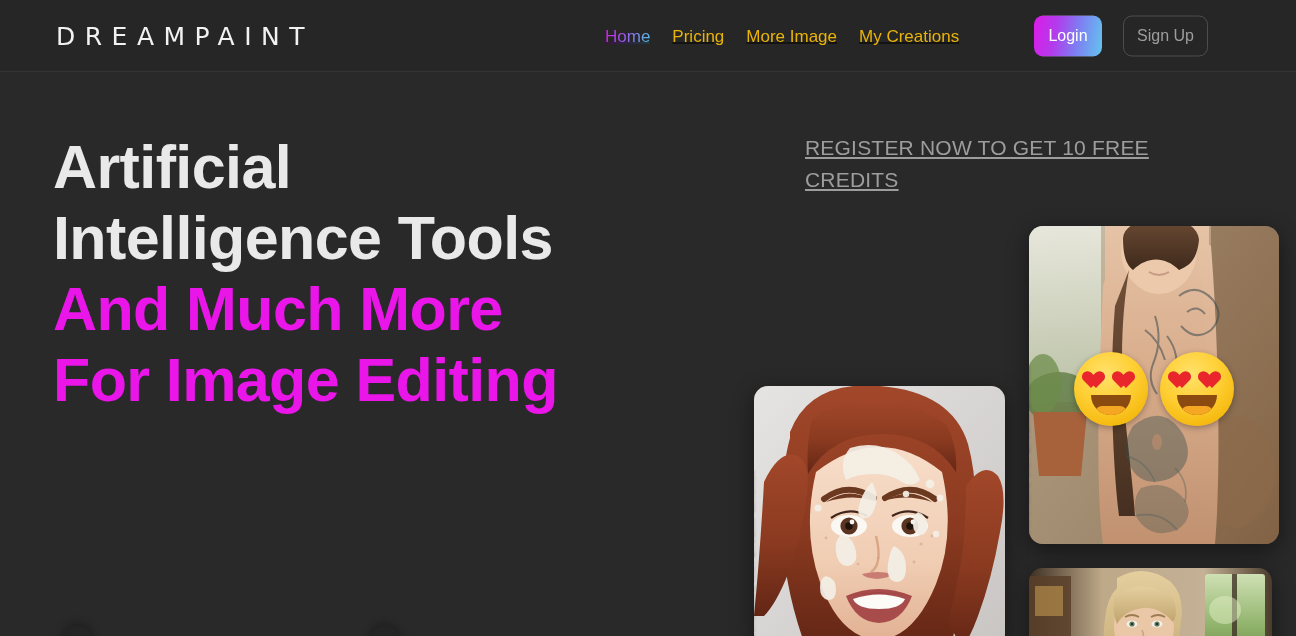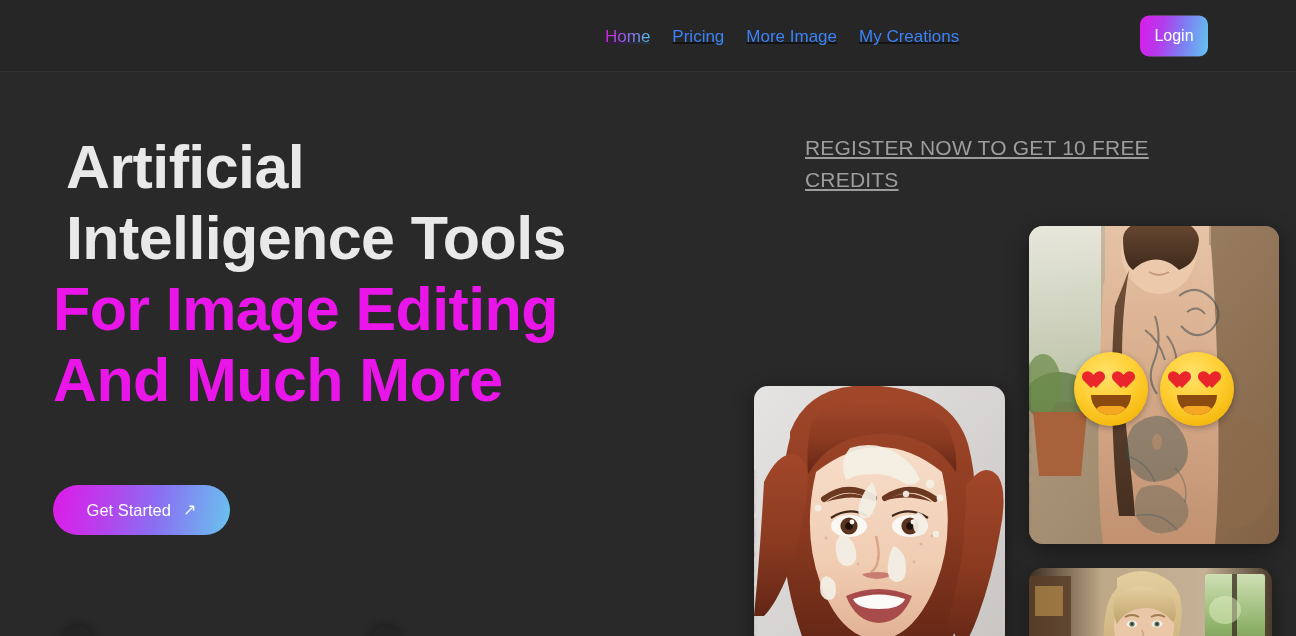--- a/index.html
+++ b/index.html
@@ -31,21 +31,21 @@
     font-family:"DejaVu Sans", sans-serif;
     white-space:nowrap;
     cursor:pointer;
     -webkit-font-smoothing:antialiased;
   }
   .nav {
     position:absolute; left:605px; top:50%; transform:translateY(-50%);
     display:flex; align-items:flex-end; gap:22px;text-decoration:underline;
   }
   .nav-link {
-    font-size:17px; color:#3b82f6; text-decoration:none;
+    font-size:17px; color:#eab308; text-decoration:none;
     white-space:nowrap; cursor:pointer; line-height:1;
   }
   .nav-link.active {
     background-image:linear-gradient(100deg,#d41ae4 0%,#9a5bf0 45%,#4fc3e8 100%);
     -webkit-background-clip:text; background-clip:text;
     color:transparent; -webkit-text-fill-color:transparent;
   }
   .auth {
     position:absolute; right:88px; top:50%; transform:translateY(-50%);
     display:flex; align-items:center; gap:21px;
@@ -66,21 +66,21 @@
     border:1px solid #4d4d4d;
     background:transparent;
     color:#9d9d9d; font-size:16px;
     font-family:"Liberation Sans", sans-serif;
     cursor:pointer; white-space:nowrap;
   }
 
   
   .hero-left { position:absolute; left:53px; top:132px; width:640px; z-index:10; }
   .headline { font-size:61px; font-weight:700; line-height:71px; letter-spacing:-0.6px; }
-  .headline .l-white { color:#e9e9e9; display:block;margin-left:13px; }
+  .headline .l-white { color:#e9e9e9; display:block; }
   .headline .l-pink  { color:#e915e9; display:block; }
 
   .btn-get-started {
     position:absolute; left:53px; top:485px;
     display:flex; align-items:center; justify-content:center; gap:12px;
     width:177px; height:50px;
     border-radius:25px; border:none;
     background-image:linear-gradient(100deg,#df1ae8 0%,#b642ec 30%,#8a6ef2 58%,#69c4ee 100%);
     color:#ffffff; font-size:16.5px;
     font-family:"Liberation Sans", sans-serif;
@@ -159,46 +159,44 @@
     background:#f5a623; border-radius:14px 14px 4px 4px;
   }
 </style>
 </head>
 <body>
 
 <div class="page">
 
   <div class="header">
 
+    <div class="logo">DREAMPAINT</div>
 
     <div class="nav">
       <a class="nav-link active" href="#">Home</a>
       <a class="nav-link" href="#">Pricing</a>
       <a class="nav-link" href="#">More Image</a>
       <a class="nav-link" href="#">My Creations</a>
     </div>
 
     <div class="auth">
       <button class="btn-login">Login</button>
+      <button class="btn-signup">Sign Up</button>
     </div>
   </div>
 
   <div class="hero-left">
     <h1 class="headline">
       <span class="l-white">Artificial</span>
       <span class="l-white">Intelligence Tools</span>
+      <span class="l-pink">And Much More</span>
       <span class="l-pink">For Image Editing</span>
-      <span class="l-pink">And Much More</span>
     </h1>
   </div>
 
-  <button class="btn-get-started">
-    <span>Get Started</span>
-    <span class="arrow">↗</span>
-  </button>
 
   <div class="promo">REGISTER NOW TO GET 10 FREE CREDITS</div>
 
   <div class="card card-right-top">
     <div class="photo">
       <svg viewBox="0 0 250 318" preserveAspectRatio="none">
         <defs>
           <linearGradient id="bgWall" x1="0" y1="0" x2="1" y2="1">
             <stop offset="0%" stop-color="#cfc7b6"></stop>
             <stop offset="40%" stop-color="#b89f82"></stop>

